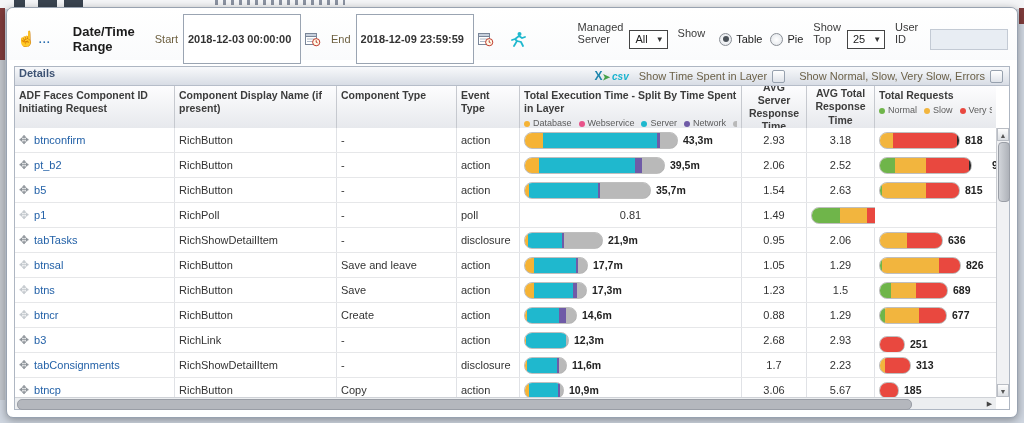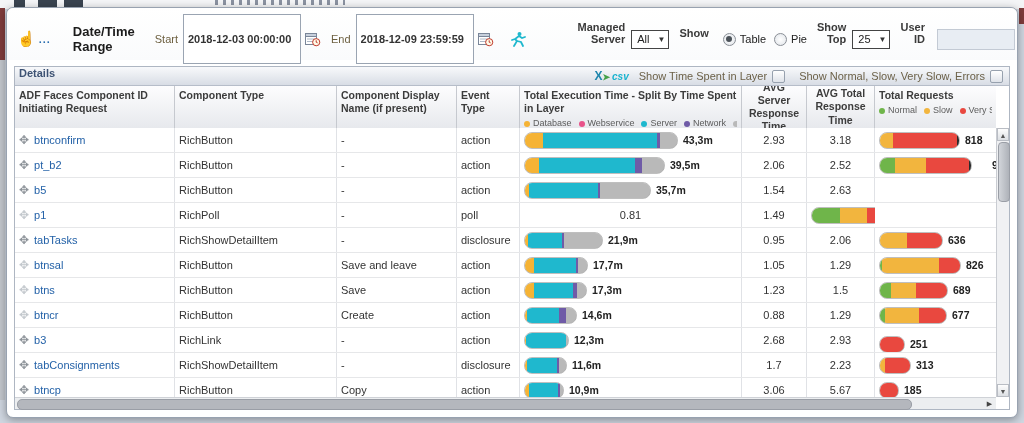--- a/index.html
+++ b/index.html
@@ -20,21 +20,21 @@
   
   .filterbar{position:absolute;left:0;top:0;width:100%;height:52px;display:flex;align-items:center;padding:10px 10px 0 10px;box-sizing:border-box;background:linear-gradient(#ffffff,#fafbfc);border-radius:7px 7px 0 0;font-size:11px;}
   .hand-icon{color:#1fa9c9;font-size:15px;margin-right:3px;}
   .dots{color:#2a6fb0;font-weight:bold;letter-spacing:1px;margin-right:22px;}
   .dtr-label{font-weight:bold;font-size:13px;color:#1b1b1b;margin-right:14px;}
   .fld-label{color:#6c5f3f;margin:0 5px 0 6px;}
   .txt-input{height:16px;border:1px solid #9aa4b2;font-size:11px;font-weight:bold;color:#333;padding:16px 4px;width:108px;background:#fff;}
   .cal-btn{background:none;border:none;padding:0;margin:0 4px;cursor:pointer;line-height:0;}
   .run-btn{background:none;border:none;padding:0;margin:0 14px 0 12px;cursor:pointer;line-height:0;}
   .sep{width:1px;height:22px;background:#cdd2d9;margin:0 14px;}
-  .ctl-label{color:#3a3a3a;font-weight:bold;margin:0 6px 12px 10px;text-align:right;}
+  .ctl-label{color:#3a3a3a;font-weight:normal;margin:0 6px 12px 10px;}
   .select{display:inline-flex;align-items:center;justify-content:space-between;border:1px solid #444;background:#fff;height:17px;font-size:11px;color:#222;padding:0 3px 0 5px;cursor:pointer;}
   .select .arr{font-size:8px;color:#333;margin-left:8px;}
   .radio{display:inline-flex;align-items:center;margin-left:8px;cursor:pointer;}
   .radio .circ{width:11px;height:11px;border-radius:50%;border:1px solid #8a8f96;background:radial-gradient(#fff,#dfe3e8);display:inline-block;position:relative;}
   .radio.sel .circ::after{content:"";position:absolute;left:2.5px;top:2.5px;width:6px;height:6px;border-radius:50%;background:#4b5259;}
   .radio .rlabel{margin-left:4px;color:#222;}
   .userid-input{height:17px;width:72px;border:1px solid #c3cad4;background:#e8edf3;margin-left:6px;}
 
   
   .details{position:absolute;left:7px;right:7px;top:58px;bottom:7px;border:1px solid #aeb6c2;background:#fff;}
@@ -171,22 +171,22 @@
           <span class="exp-csv">csv</span>
           <span class="chk-label">Show Time Spent in Layer</span>
           <span class="checkbox"></span>
           <span class="chk-label">Show Normal, Slow, Very Slow, Errors</span>
           <span class="checkbox"></span>
         </span>
       </div>
 
       <div class="thead">
         <div class="th">ADF Faces Component ID Initiating Request</div>
+        <div class="th">Component Display Name (if present)</div>
         <div class="th">Component Type</div>
-        <div class="th">Component Display Name (if present)</div>
         <div class="th">Event Type</div>
         <div class="th">
           <div>Total Execution Time - Split By Time Spent in Layer</div>
           <div class="legend">
               <span class="lg-item"><span class="lg-dot" style="background: rgb(245, 179, 53);"></span>Database</span>
               <span class="lg-item"><span class="lg-dot" style="background: rgb(232, 83, 138);"></span>Webservice</span>
               <span class="lg-item"><span class="lg-dot" style="background: rgb(31, 184, 206);"></span>Server</span>
               <span class="lg-item"><span class="lg-dot" style="background: rgb(111, 91, 167);"></span>Network</span>
               <span class="lg-item"><span class="lg-dot" style="background: rgb(185, 185, 185);"></span>Browser</span>
             </div>
@@ -275,20 +275,28 @@
       <span class="bar" style="width: 125px;">
                 <span class="seg" style="width: 3%; background: rgb(245, 179, 53);"></span>
                 <span class="seg" style="width: 55%; background: rgb(31, 184, 206);"></span>
                 <span class="seg" style="width: 2%; background: rgb(111, 91, 167);"></span>
                 <span class="seg" style="width: 40%; background: rgb(185, 185, 185);"></span>
               </span>
       <span class="bar-label">35,7m</span>
     </div>
     <div class="c num">1.54</div>
     <div class="c num">2.63</div>
+    <div class="c" style="border-right:none;">
+      <span class="bar" style="width: 79px;">
+                <span class="seg" style="width: 2%; background: rgb(111, 181, 74);"></span>
+                <span class="seg" style="width: 56%; background: rgb(242, 181, 62);"></span>
+                <span class="seg" style="width: 42%; background: rgb(233, 72, 63);"></span>
+              </span>
+      <span class="bar-label">815</span>
+    </div>
   </div>
 
   <div class="t-row">
     <div class="c">
       <span class="comp-icon light">✥</span>
       <a class="link">p1</a>
     </div>
     <div class="c">RichPoll</div>
     <div class="c">-</div>
     <div class="c">poll</div>

